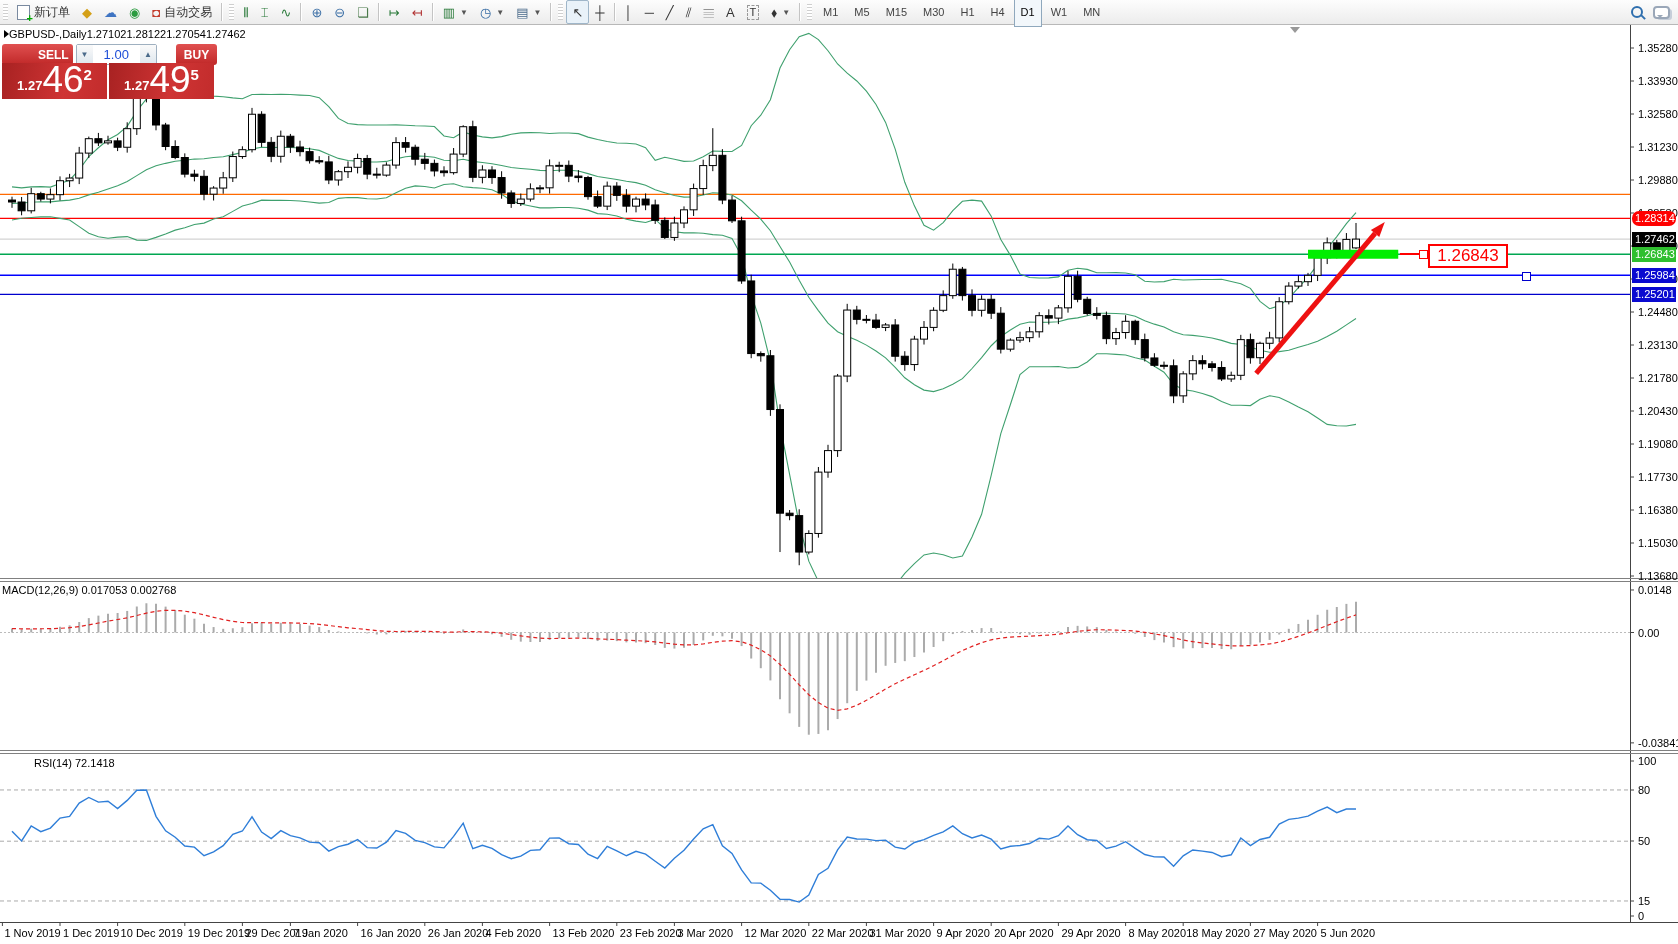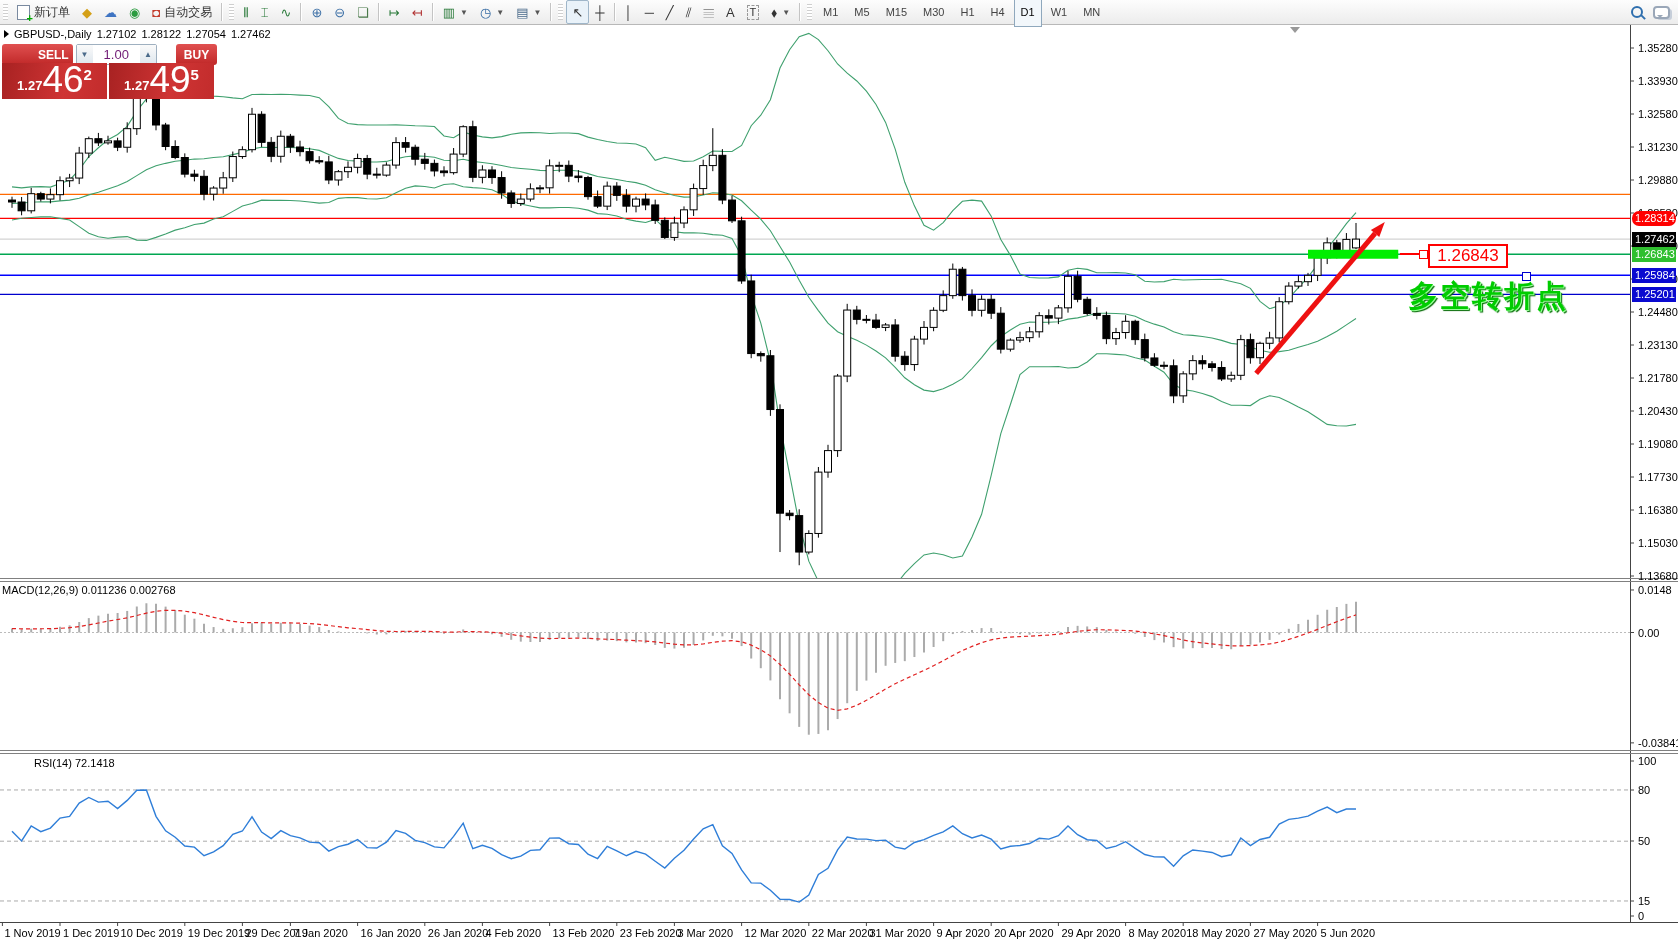--- a/index.html
+++ b/index.html
@@ -20,32 +20,32 @@
   .tb-right{margin-left:auto;display:flex;align-items:center;margin-right:8px;gap:10px;}
   .mag{display:inline-block;width:8px;height:8px;border:2px solid #2f6fae;border-radius:50%;position:relative;}
   .mag::after{content:'';position:absolute;width:6px;height:2px;background:#2f6fae;transform:rotate(45deg);right:-5px;bottom:-2px;}
   .bub{display:inline-block;width:13px;height:9px;border:2px solid #9aa7b8;border-radius:4px;position:relative;background:#fff;box-shadow:3px 2px 0 -1px #c6ced9;}
   .bub::after{content:'';position:absolute;left:2px;bottom:-4px;border:3px solid transparent;border-top-color:#9aa7b8;}
   .ico-doc{display:inline-block;width:11px;height:13px;background:#fff;border:1px solid #7a8aa0;position:relative;}
   .ico-doc::after{content:'+';position:absolute;right:-4px;bottom:-5px;color:#0a0;font-weight:bold;font-size:11px;}
   .cursor-pressed{border:1px solid #9fb6c9;background:#e9f2f9;}
   
   .overlay{position:absolute;z-index:3;}
-  .chart-title{left:4px;top:28px;font-size:11px;color:#000;display:flex;gap:5px;align-items:center;}
+  .chart-title{left:4px;top:28px;font-size:11px;color:#000;display:flex;align-items:center;}
   .sym-marker{width:0;height:0;border-left:5px solid #000;border-top:4px solid transparent;border-bottom:4px solid transparent;display:inline-block;}
   
   .quote-panel{left:2px;top:44px;width:215px;}
   .qp-row1{display:flex;height:21px;}
   .sell-btn,.buy-btn{background:linear-gradient(#e05050,#c02828);color:#fff;font-weight:bold;font-size:12px;
      display:flex;align-items:center;justify-content:center;border-radius:3px;}
   .sell-btn{width:46px;padding-left:32px;}
   .buy-btn{width:49px;margin-left:19px;}
   .vol-box{width:95px;margin-left:3px;display:flex;border:1px solid #9fb0c0;background:#fff;border-radius:2px;}
   .vol-btn{width:16px;display:flex;align-items:center;justify-content:center;font-size:8px;color:#4a6a8a;background:linear-gradient(#fafafa,#dfe7ee);}
-  .vol-val{flex:1;display:flex;align-items:center;justify-content:center;font-size:13px;color:#701a75;}
+  .vol-val{flex:1;display:flex;align-items:center;justify-content:center;font-size:13px;color:#1d4ed8;}
   .qp-row2{display:flex;margin-top:2px;height:27px;align-items:center;}
   .px-block{width:105px;background:linear-gradient(100deg,#a82222,#cf3434 60%,#c22c2c);color:#fff;
      display:flex;align-items:flex-end;justify-content:center;padding-bottom:2px;}
   .px-block+.px-block{margin-left:2px;}
   .px-prefix{font-size:13px;font-weight:bold;margin-bottom:4px;}
   .px-big{font-size:37px;line-height:34px;font-weight:normal;}
   .px-sup{font-size:15px;font-weight:bold;margin-bottom:14px;}
   
   .ind-label{font-size:11px;color:#000;}
   
@@ -768,33 +768,32 @@
       <div class="px-block">
         <span class="px-prefix">1.27</span>
           <span class="px-big">49</span>
           <span class="px-sup">5</span>
       </div>
     </div>
   </div>
 
   <div class="overlay ind-label" style="left:2px;top:584px;">
     <span>MACD(12,26,9)</span>
-    <span>0.011236</span>
+    <span>0.017053</span>
     <span>0.002768</span>
   </div>
   <div class="overlay ind-label" style="left:2px;top:757px;margin-left:32px;">
     <span>RSI(14)</span>
     <span>72.1418</span>
   </div>
 
   <div class="overlay tag-conn"></div>
   <div class="overlay tag-handle"></div>
   <div class="overlay level-tag">1.26843</div>
   <div class="overlay line-handle"></div>
-  <div class="overlay cn-note">多空转折点</div>
 
   <div id="chips">
       <div class="chip" style="top: 186.8px; background: #3b82f6; margin-left: 48px;">1.29295</div>
       <div class="chip" style="top: 210.78px; background: rgb(255, 0, 0); border-radius: 7px;">1.28314</div>
       <div class="chip" style="top: 231.607px; background: rgb(0, 0, 0);">1.27462</div>
       <div class="chip" style="top: 246.738px; background: rgb(47, 191, 47);">1.26843</div>
       <div class="chip" style="top: 267.736px; background: rgb(10, 10, 208);">1.25984</div>
       <div class="chip" style="top: 286.876px; background: rgb(10, 10, 208);">1.25201</div>
     </div>
 </div>

